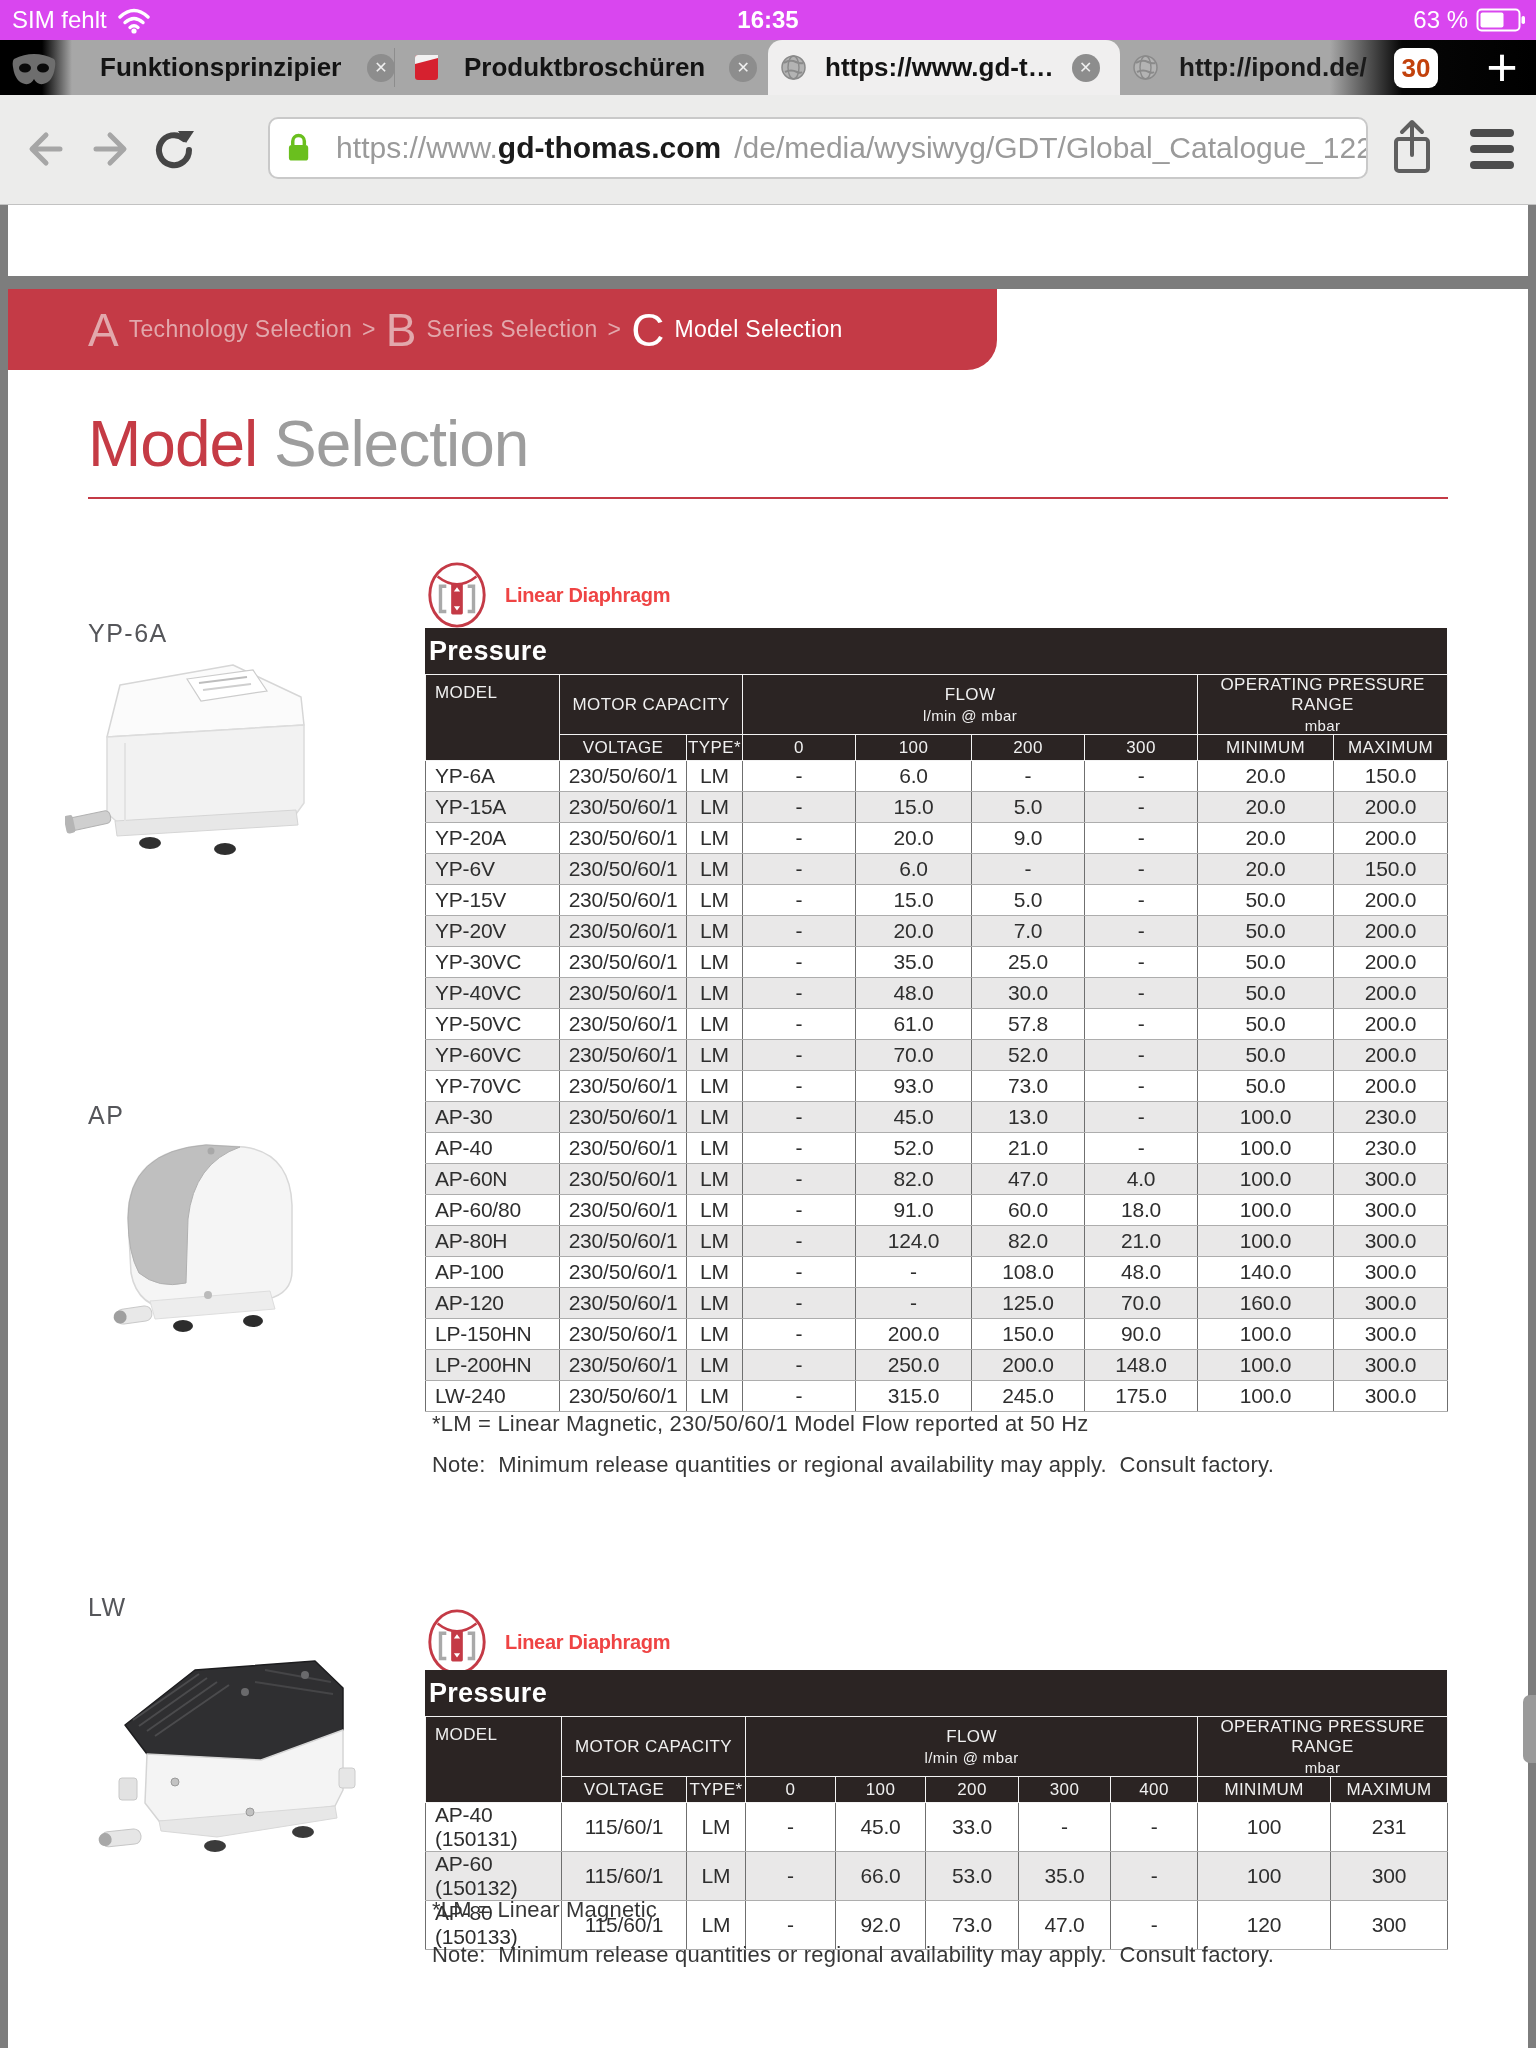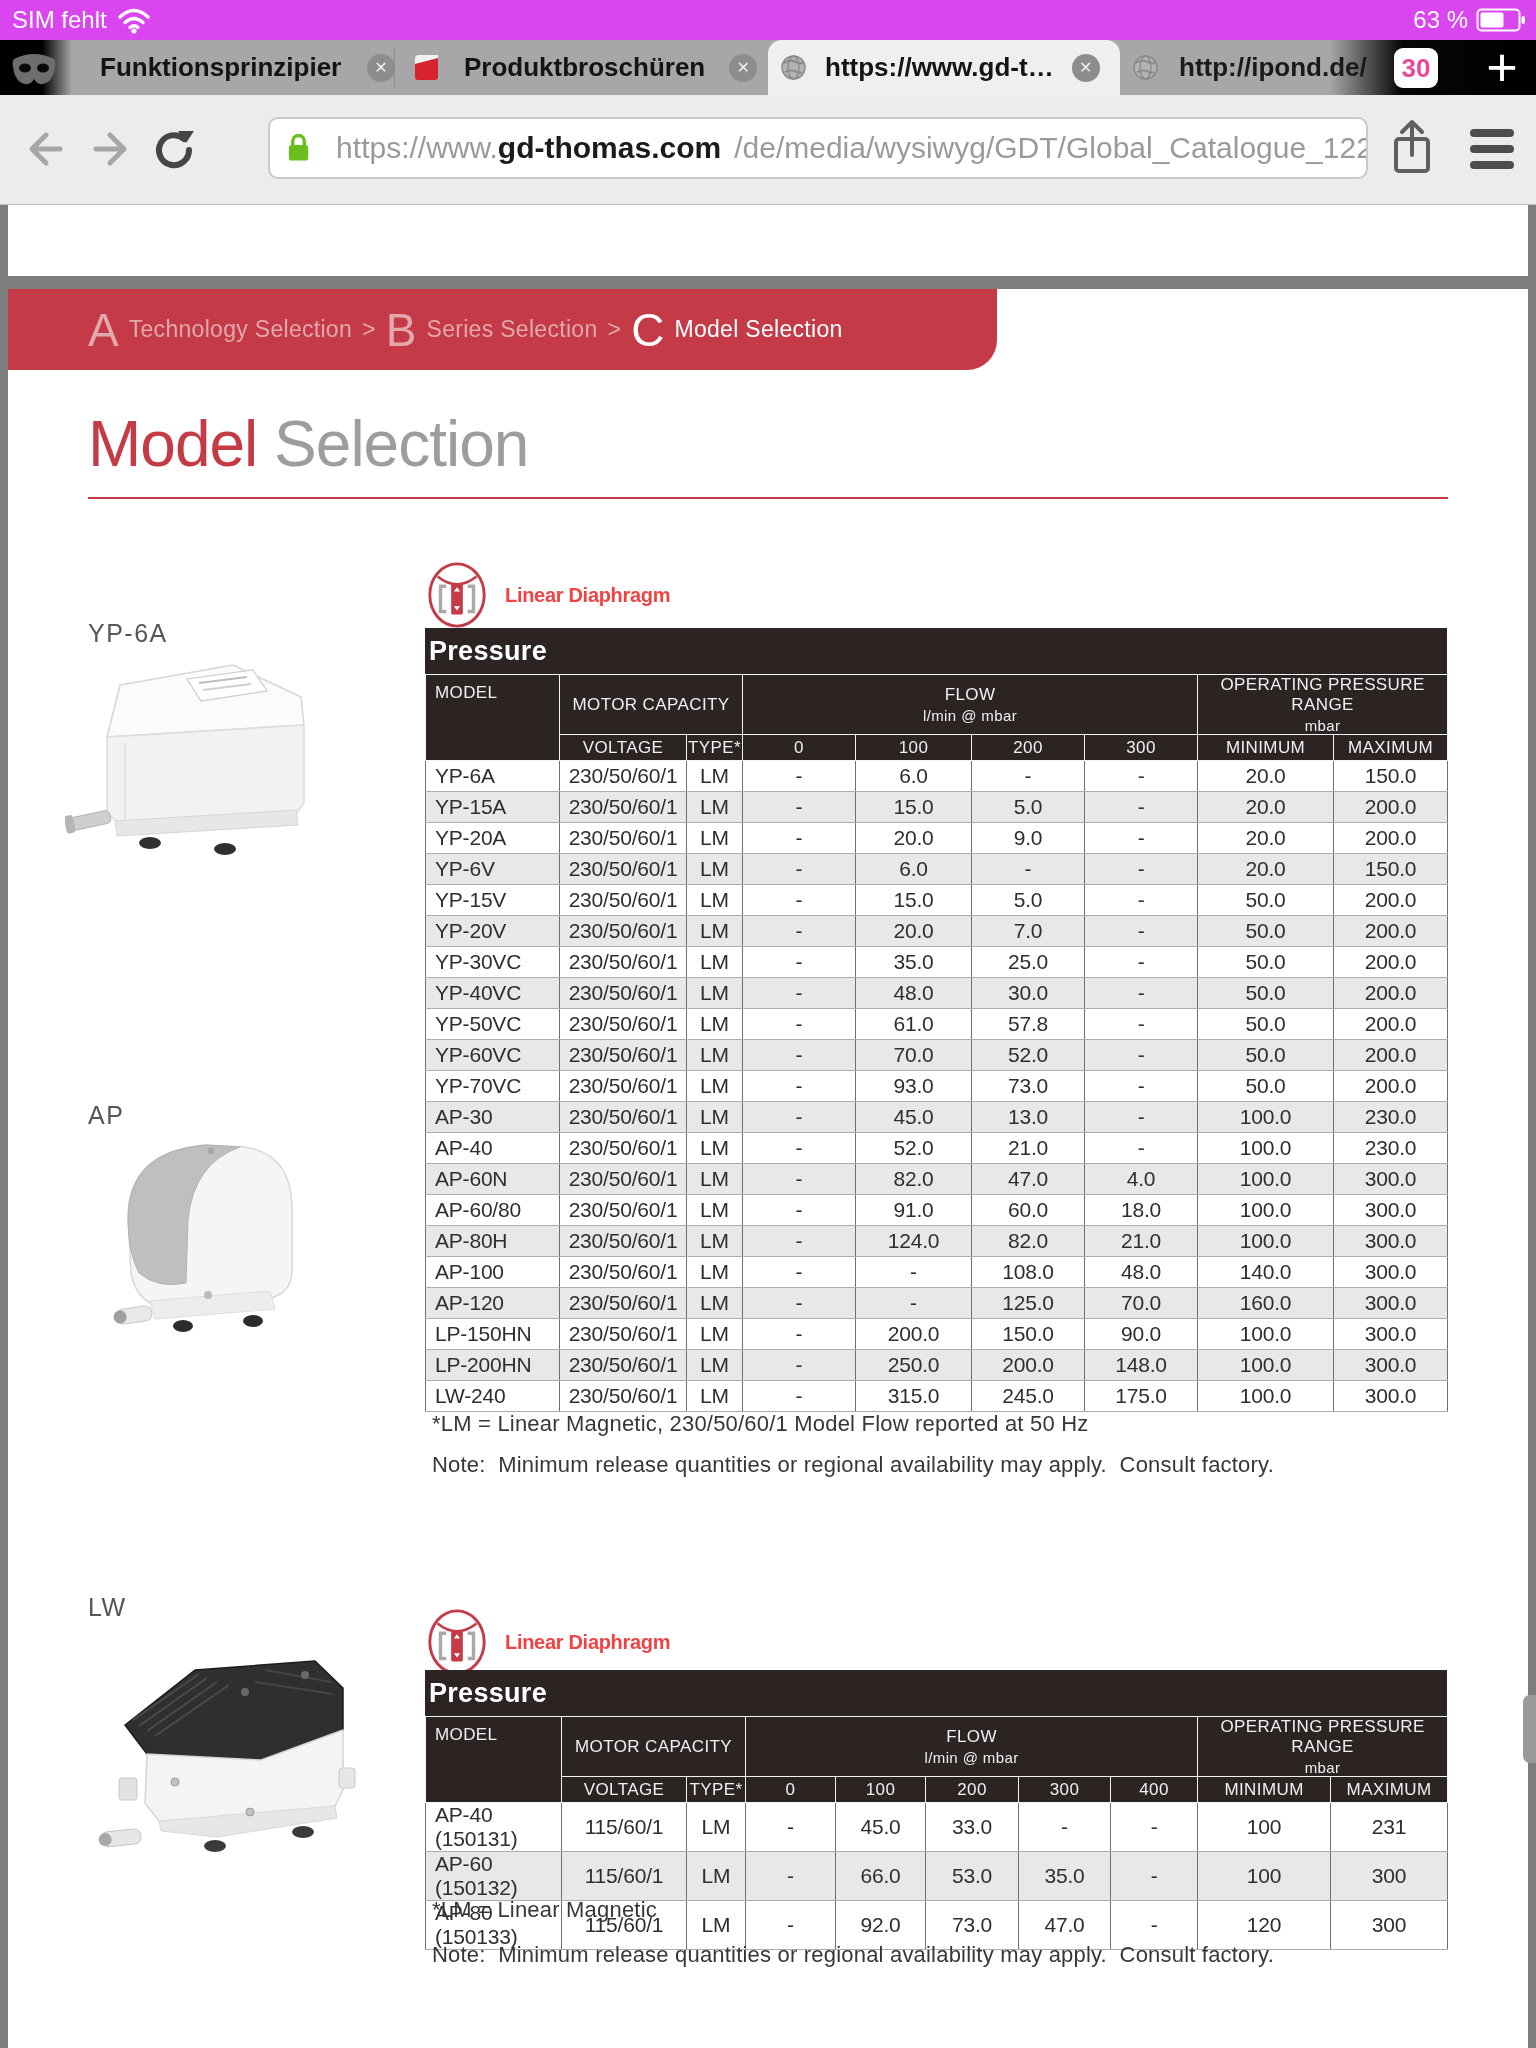--- a/index.html
+++ b/index.html
@@ -23,21 +23,21 @@
   .tab .sep { position:absolute; right:0; top:8px; height:39px; width:1px; background:#8d8d8d; }
   .tab-close { width:28px; height:28px; border-radius:50%; background:#8d8d8d; color:#efefef;
     font-size:16px; line-height:28px; text-align:center; flex:none; font-weight:400; }
   .tab1 { left:62px; width:333px; padding-left:38px; gap:26px; }
   .tab2 { left:395px; width:373px; padding-left:18px; gap:24px; }
   .tab-active { left:768px; width:352px; background:#f0efef; border-radius:14px 14px 0 0;
     padding-left:12px; gap:18px; height:55px; }
   .tab4 { left:1124px; width:260px; padding-left:8px; gap:20px; color:#1a1a1a; }
   .tab-label { overflow:hidden; white-space:nowrap; }
   .tab-count { position:absolute; left:1394px; top:8px; width:44px; height:40px; background:#fff;
-    border-radius:9px; color:#ec4899; font-size:26px; font-weight:600; text-align:center; line-height:40px; }
+    border-radius:9px; color:#c2410c; font-size:26px; font-weight:600; text-align:center; line-height:40px; }
   .new-tab { position:absolute; left:1474px; top:2px; width:56px; height:52px; color:#fff;
     font-size:54px; font-weight:200; text-align:center; line-height:50px; }
   .favicon { width:27px; height:27px; flex:none; }
 
   
   .toolbar { position:absolute; left:0; top:95px; width:1536px; height:110px; background:#ececeb;
     border-bottom:1px solid #c2c2c2; }
   .nav-btn { position:absolute; top:28px; width:48px; height:52px; }
   .url-field { position:absolute; left:268px; top:22px; width:1100px; height:62px; background:#fff;
     border:2px solid #c9c9c9; border-radius:10px; display:flex; align-items:center; padding-left:16px; gap:12px; }
@@ -96,20 +96,21 @@
   <div class="status-bar">
     <div class="sb-left">
       <span>SIM fehlt</span>
       <svg class="wifi" width="34" height="28" viewBox="0 0 34 28">
         <path d="M3 11 Q17 -2 31 11" stroke="#fff" stroke-width="3.4" fill="none" stroke-linecap="round"></path>
         <path d="M8 16.5 Q17 8.5 26 16.5" stroke="#fff" stroke-width="3.4" fill="none" stroke-linecap="round"></path>
         <path d="M13 21.5 Q17 18 21 21.5" stroke="#fff" stroke-width="3.4" fill="none" stroke-linecap="round"></path>
         <circle cx="17" cy="25" r="2.6" fill="#fff"></circle>
       </svg>
     </div>
+    <div class="sb-center">16:35</div>
     <div class="sb-right">
       <span>63 %</span>
       <svg width="50" height="24" viewBox="0 0 50 24">
         <rect x="1.5" y="1.5" width="42" height="21" rx="4" fill="none" stroke="#fff" stroke-width="2"></rect>
         <rect x="4.5" y="4.5" width="23" height="15" rx="2" fill="#fff"></rect>
         <rect x="45.5" y="8" width="3.5" height="8" rx="1.7" fill="#fff"></rect>
       </svg>
     </div>
   </div>
 

